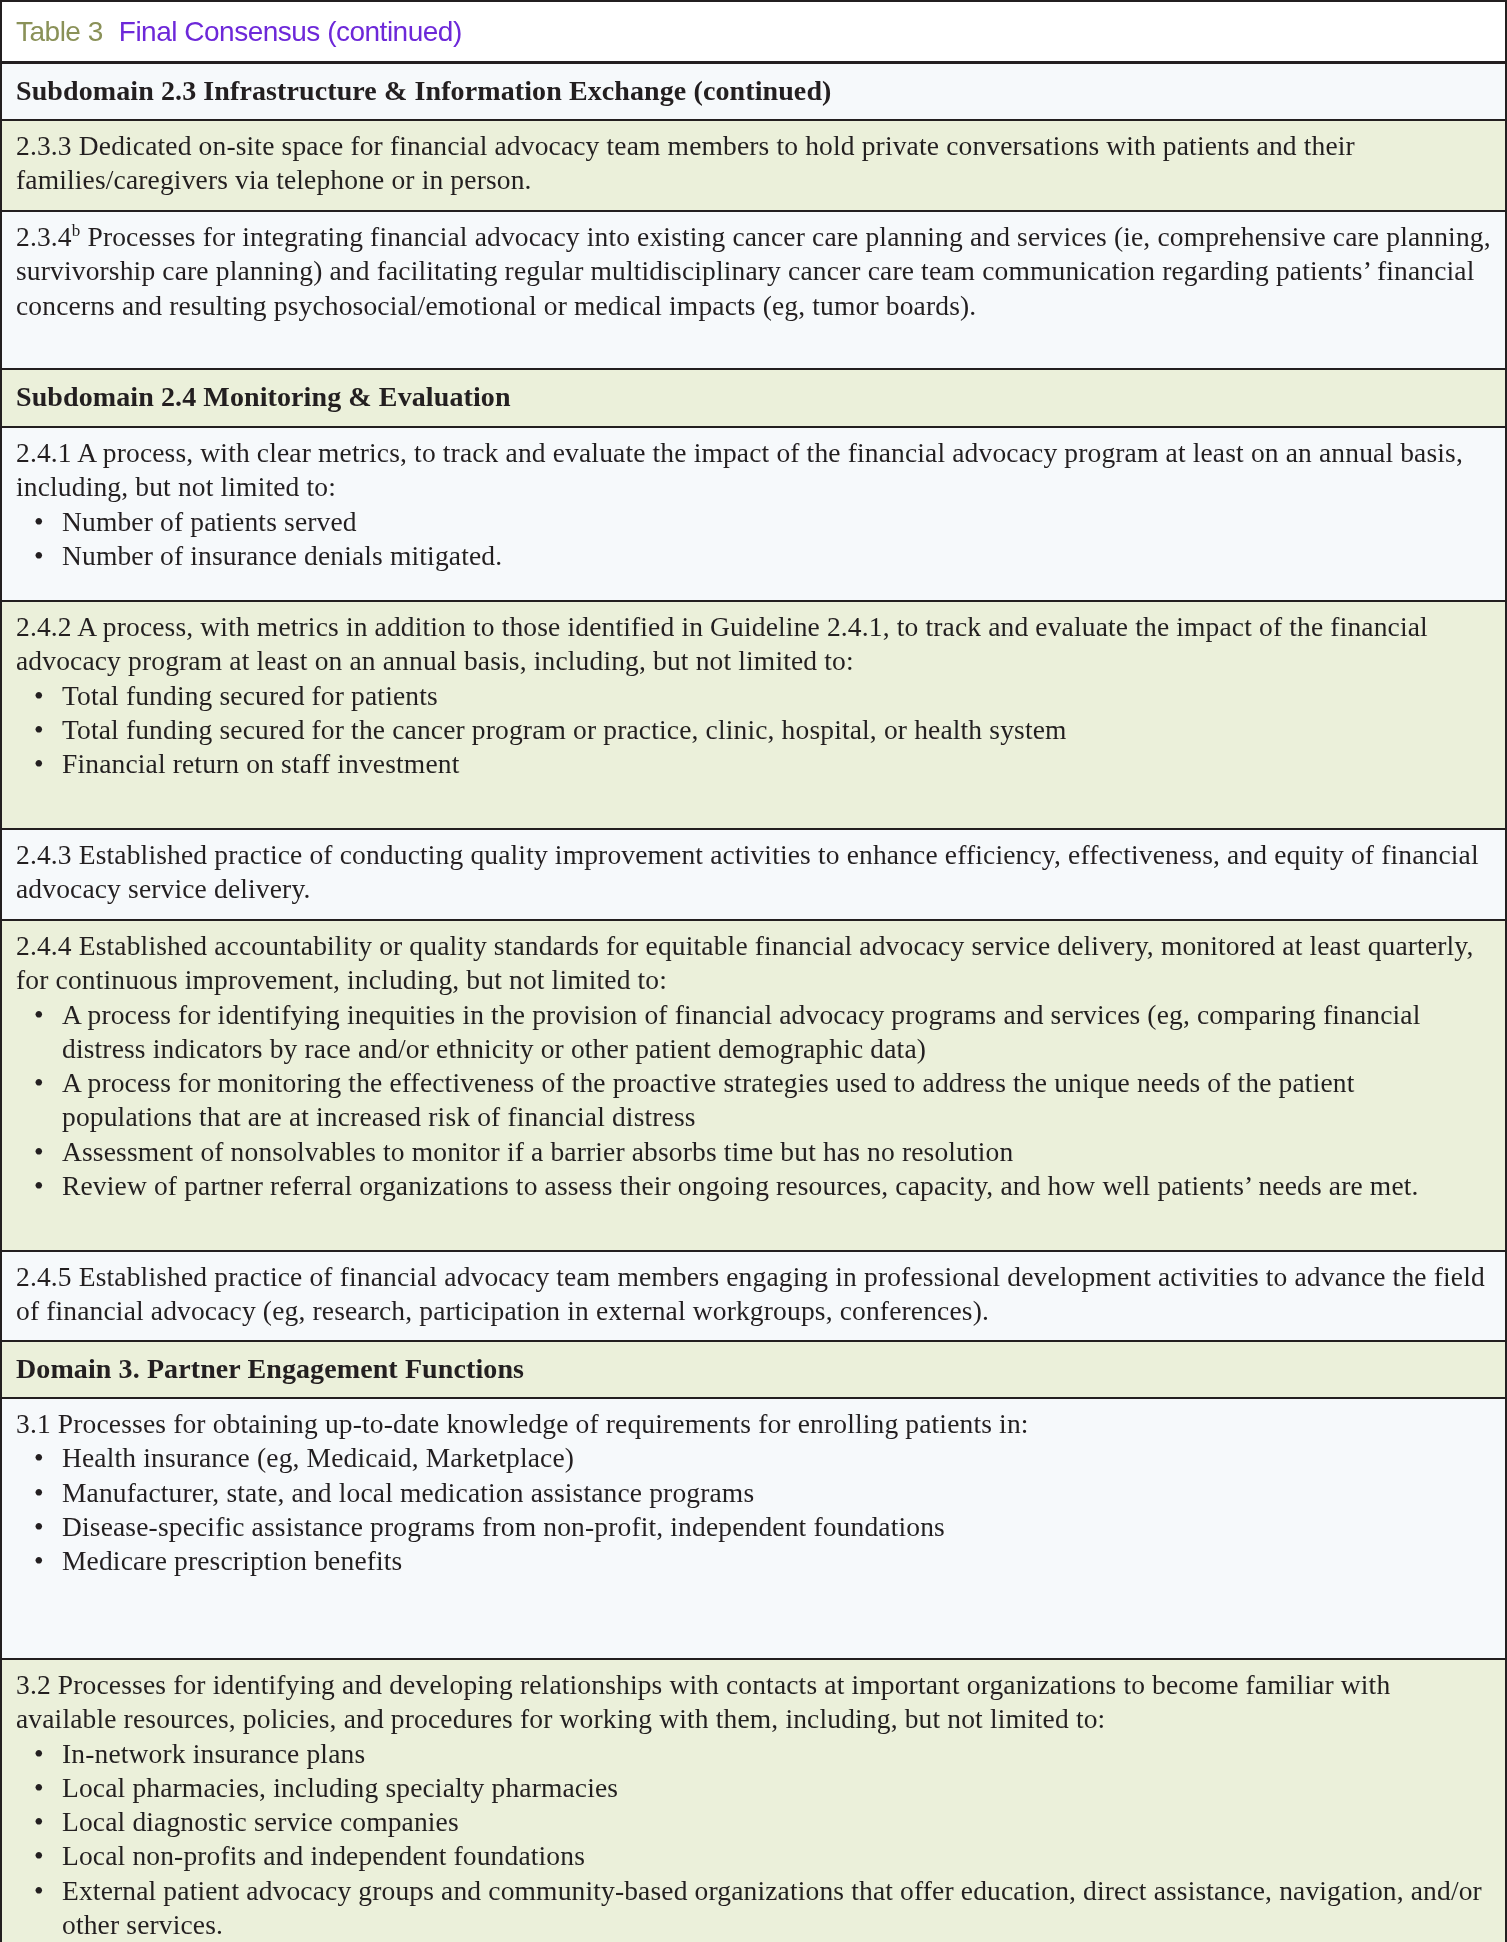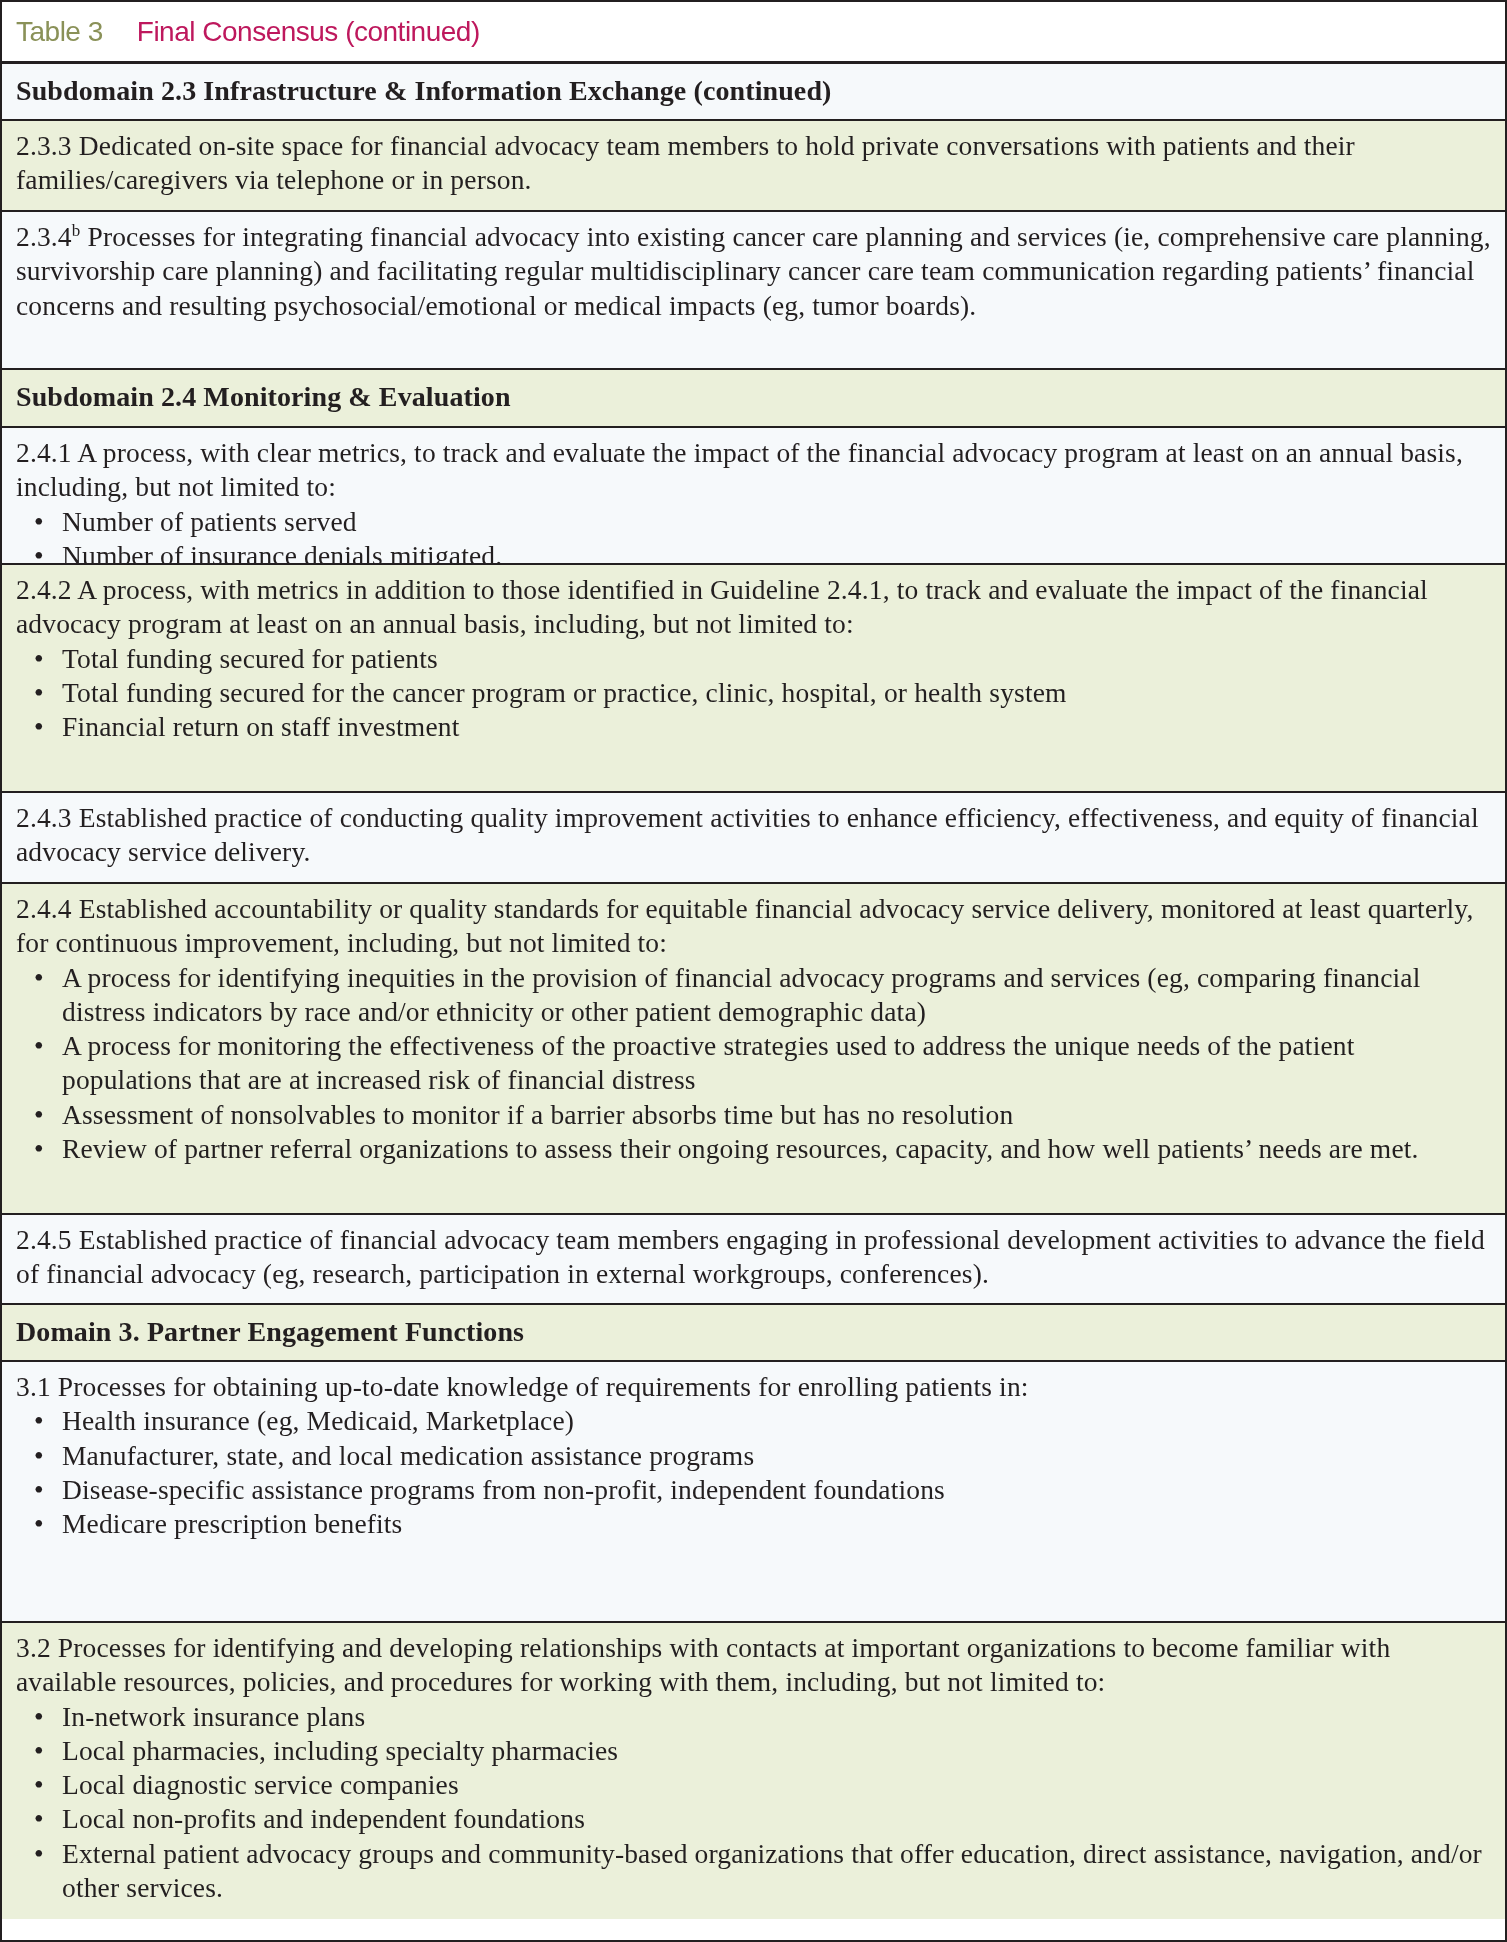--- a/index.html
+++ b/index.html
@@ -18,21 +18,21 @@
     border-bottom: 3px solid #231f20;
     display: flex;
     align-items: center;
     padding-left: 14px;
     font-family: "Liberation Sans", "DejaVu Sans", sans-serif;
     font-size: 28px;
     letter-spacing: -0.5px;
     background: #ffffff;
   }
   .title-label { color: #8a9158; margin-right: 16px; }
-  .title-text { color: #be185d; margin-left: 18px; }
+  .title-text { color: #6d28d9; }
   .row {
     box-sizing: border-box;
     border-bottom: 2px solid #231f20;
     padding: 8px 14px 0 14px;
     font-size: 27.5px;
     line-height: 34.3px;
     overflow: hidden;
   }
   .row:last-child { border-bottom: none; }
   .green { background: #ebf0da; }
@@ -68,21 +68,21 @@
   </div>
 
   <div class="row light" style="height:158px">
     <p class="para"><span>2.3.4</span><sup>b</sup><span> Processes for integrating financial advocacy into existing cancer care planning and services (ie, comprehensive care planning, survivorship care planning) and facilitating regular multidisciplinary cancer care team communication regarding patients’ financial concerns and resulting psychosocial/emotional or medical impacts (eg, tumor boards).</span></p>
   </div>
 
   <div class="row green head-row" style="height:58px">
     <span>Subdomain 2.4 Monitoring &amp; Evaluation</span>
   </div>
 
-  <div class="row light" style="height:137px">
+  <div class="row light" style="height:174px">
     <p class="para">2.4.1 A process, with clear metrics, to track and evaluate the impact of the financial advocacy program at least on an annual basis, including, but not limited to:</p>
     <ul class="bullets">
       <li>Number of patients served</li>
       <li>Number of insurance denials mitigated.</li>
     </ul>
   </div>
 
   <div class="row green" style="height:228px">
     <p class="para">2.4.2 A process, with metrics in addition to those identified in Guideline 2.4.1, to track and evaluate the impact of the financial advocacy program at least on an annual basis, including, but not limited to:</p>
     <ul class="bullets">

